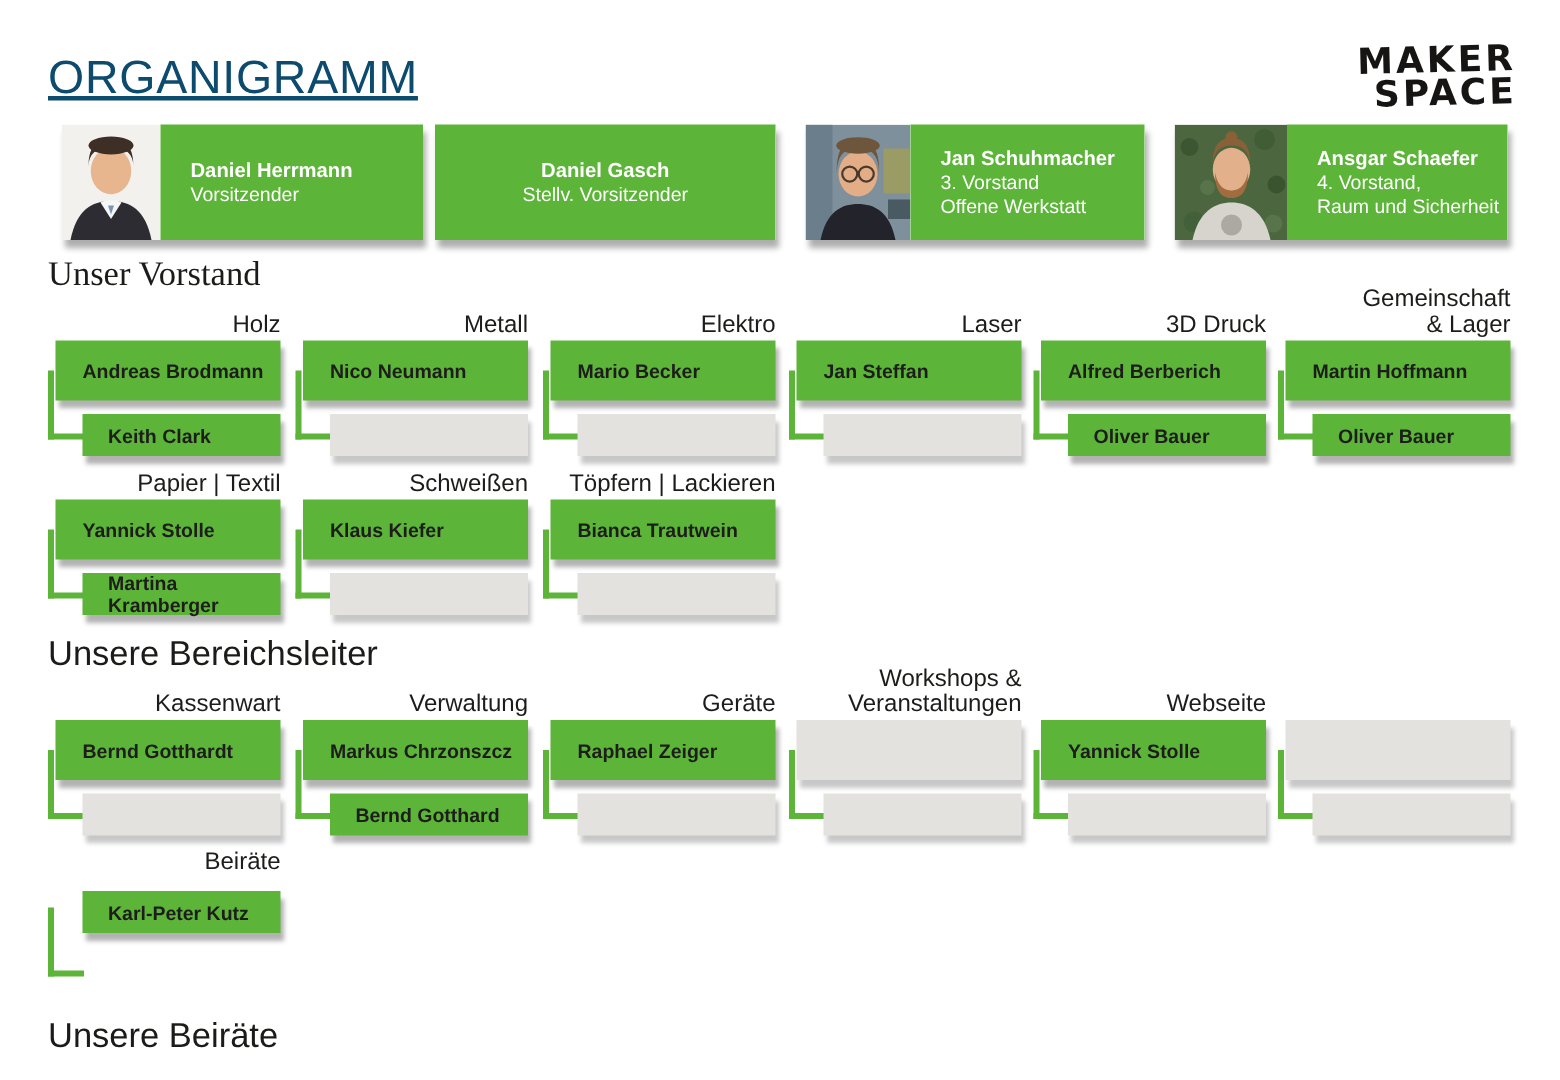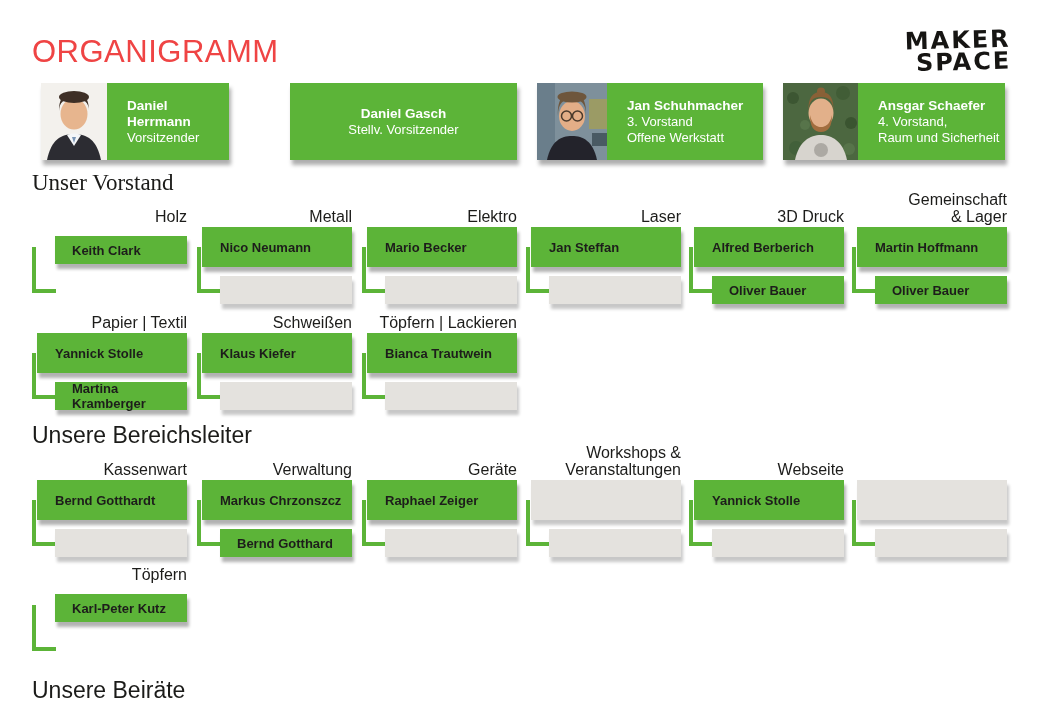--- a/index.html
+++ b/index.html
@@ -4,21 +4,21 @@
 <style>
   html,body{margin:0;padding:0;}
   body{
     width:1040px;height:720px;position:relative;overflow:hidden;
     background:#ffffff;
     font-family:"Liberation Sans", sans-serif;
     color:#1d1d1b;
   }
   .title{
     position:absolute;left:32px;top:36px;
-    font-size:31px;line-height:1;font-weight:500;letter-spacing:0.5px;color:#ef4444;
+    font-size:31px;line-height:1;font-weight:500;letter-spacing:0.5px;color:#0c4a6e;text-decoration:underline;
   }
   .logo{
     position:absolute;right:29px;top:29px;text-align:right;
     font-family:"DejaVu Sans", sans-serif;font-weight:800;
     font-size:24px;line-height:22px;letter-spacing:2px;color:#161513;
     transform:rotate(-1.5deg);
   }
   
   .card{
     position:absolute;top:83px;height:77px;display:flex;
@@ -59,21 +59,21 @@
 </head>
 <body>
 
 <div class="title">ORGANIGRAMM</div>
 
 <div class="logo">
   <div>MAKER</div>
   <div>SPACE</div>
 </div>
 
-<div class="card" style="left:41px;width:188px;">
+<div class="card" style="left:41px;width:241px;">
   <div class="photo" style="width:66px;">
     <svg viewBox="0 0 66 77" preserveAspectRatio="none">
       <rect width="66" height="77" fill="#f3f1ed"></rect>
       <ellipse cx="33" cy="31" rx="13.5" ry="15.5" fill="#e7b58e"></ellipse>
       <path d="M18 28 C18 13 25 9 33 9 C41 9 48 13 48 28 C48 20 43 15 33 15 C23 15 18 20 18 28 Z" fill="#3e2f26"></path>
       <ellipse cx="33" cy="14" rx="15" ry="6" fill="#3e2f26"></ellipse>
       <path d="M6 77 C10 57 20 51 33 51 C46 51 56 57 60 77 Z" fill="#2c2c32"></path>
       <path d="M26 52 L33 63 L40 52 C37 50 29 50 26 52 Z" fill="#f4f6f8"></path>
       <path d="M31 54 L35 54 L33 60 Z" fill="#7a95b5"></path>
     </svg>
@@ -143,20 +143,23 @@
 
 <div class="heading" style="top:171px;font-family:Liberation Serif, serif;">Unser Vorstand</div>
 <div class="heading" style="top:424px;">Unsere Bereichsleiter</div>
 <div class="heading" style="top:679px;">Unsere Beiräte</div>
 
 <div class="unit" style="left:37px;top:227px;">
   <div class="unit-label">
     <div>Holz</div>
   </div>
   <div class="connector"></div>
+  <div class="box main filled">
+      <span>Andreas Brodmann</span>
+    </div>
   <div class="box sub filled">
       <span>Keith Clark</span>
     </div>
 </div>
 
 <div class="unit" style="left:202px;top:227px;">
   <div class="unit-label">
     <div>Metall</div>
   </div>
   <div class="connector"></div>
@@ -331,19 +334,19 @@
   <div class="box main empty">
       <span></span>
     </div>
   <div class="box sub empty">
       <span></span>
     </div>
 </div>
 
 <div class="unit" style="left:37px;top:585px;">
   <div class="unit-label">
-    <div>Töpfern</div>
+    <div>Beiräte</div>
   </div>
   <div class="connector"></div>
   <div class="box sub filled">
       <span>Karl-Peter Kutz</span>
     </div>
 </div>
 
 </body></html>

